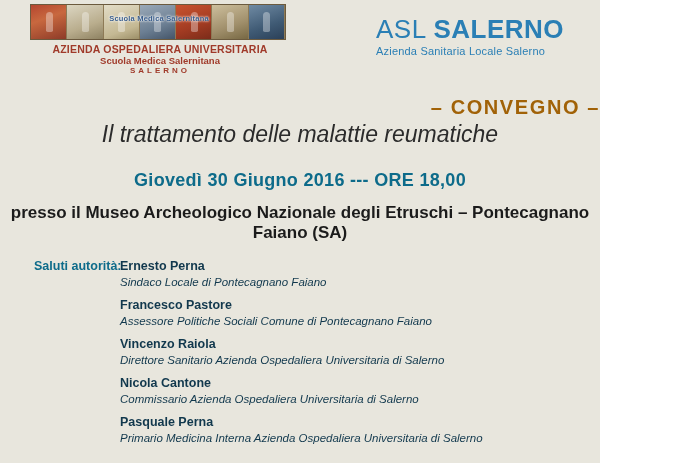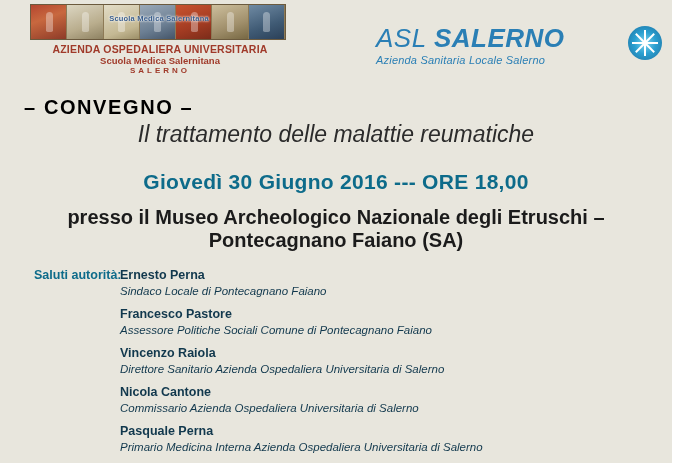--- a/index.html
+++ b/index.html
@@ -8,21 +8,21 @@
   }
   body {
     width: 696px;
     height: 463px;
     overflow: hidden;
     background: #ffffff;
     font-family: "Liberation Sans", sans-serif;
   }
   .poster {
     position: relative;
-    width: 672px;
+    width: 600px;
     height: 463px;
     background: #e8e6dd;
     overflow: hidden;
   }
 
   
   .header {
     position: relative;
     height: 72px;
   }
@@ -95,23 +95,22 @@
     font-size: 8px;
     font-weight: bold;
     color: #a03a2a;
     letter-spacing: 3px;
   }
 
   
   .asl-logo {
     position: absolute;
     left: 376px;
-    top: 25px;
+    top: 16px;
     width: 300px;
-    font-style: italic;
   }
   .asl-title {
     font-size: 26px;
     color: #2a7fb5;
     letter-spacing: 0.5px;
     line-height: 1;
   }
   .asl-title .bold { font-weight: bold; }
   .asl-sub {
     font-size: 11px;
@@ -141,25 +140,25 @@
     margin-left: -1px;
     margin-top: -13px;
     background: #ffffff;
   }
   .asl-mark .spark.h { transform: rotate(90deg); }
   .asl-mark .spark.d1 { transform: rotate(45deg); }
   .asl-mark .spark.d2 { transform: rotate(-45deg); }
 
   
   .kicker {
-    text-align: left;
+    text-align: right;
     margin-top: 24px;
     font-size: 20px;
     font-weight: bold;
-    color: #000000;
+    color: #a16207;
     letter-spacing: 1.6px;
     padding-left: 24px;
   }
   .main-title {
     text-align: center;
     margin-top: 4px;
     font-size: 38px;
     font-weight: bold;
     color: #0d6b8a;
     letter-spacing: 1.2px;
@@ -168,29 +167,29 @@
   .subtitle {
     text-align: center;
     margin-top: 2px;
     font-size: 23px;
     font-style: italic;
     color: #2b2b2b;
   }
   .date-line {
     text-align: center;
     margin-top: 22px;
-    font-size: 21px;
+    font-size: 18px;
     font-weight: bold;
     color: #0d6b8a;
     letter-spacing: 0.3px;
   }
   .venue-line {
     text-align: center;
     margin-top: 12px;
-    font-size: 20px;
+    font-size: 17px;
     font-weight: bold;
     color: #1b1b1b;
   }
 
   
   .program {
     margin-top: 16px;
     padding-left: 22px;
     position: relative;
   }

